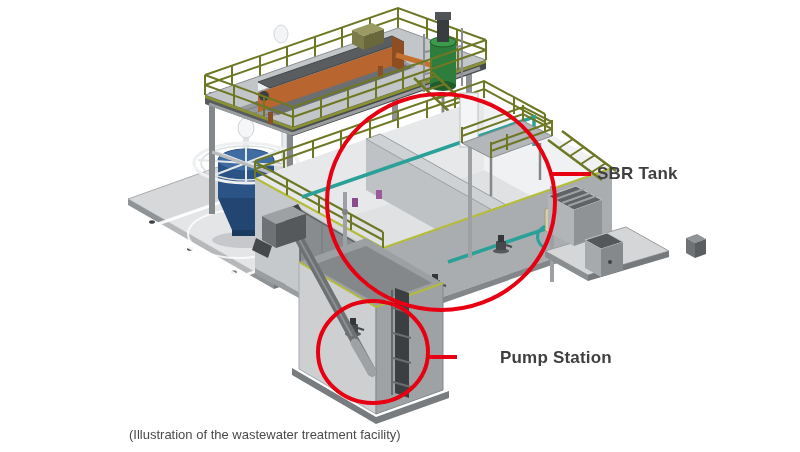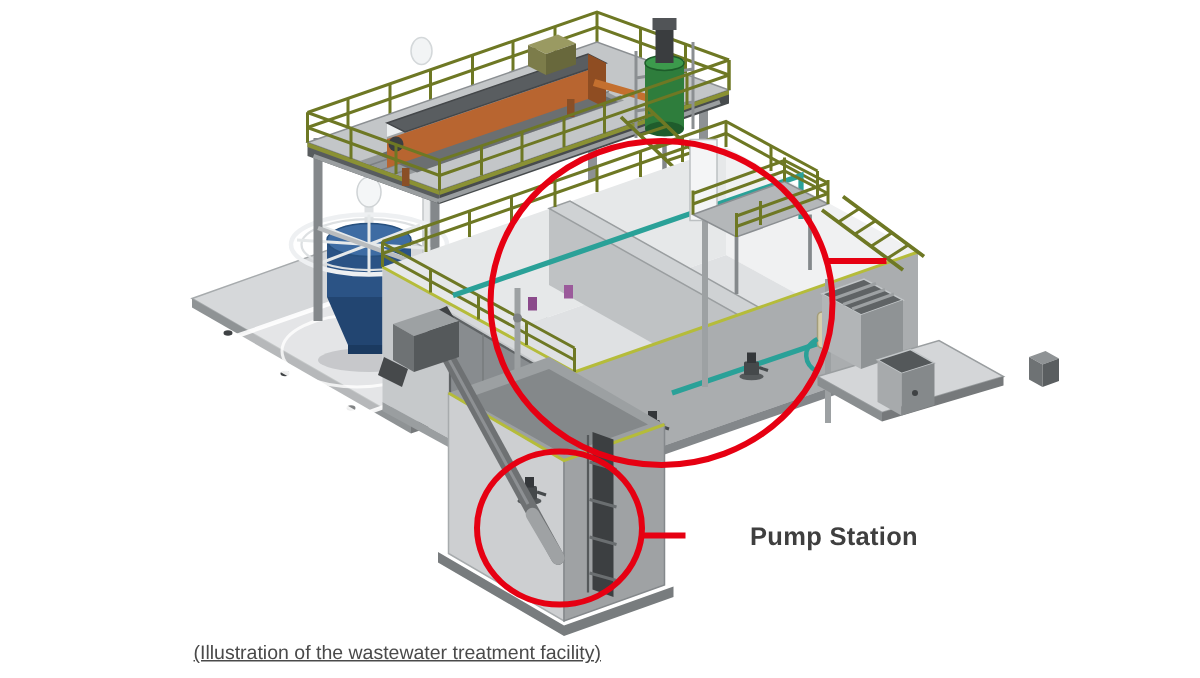--- a/index.html
+++ b/index.html
@@ -10,21 +10,20 @@
   .stage svg{position:absolute;left:0;top:0;}
   .callout-label{
     position:absolute;font-weight:bold;font-size:17px;color:#3f3f3f;
     white-space:nowrap;letter-spacing:.2px;
   }
   .sbr-label{left:597px;top:164px;}
   .pump-label{left:463px;top:348px;margin-left:37px;}
   .caption{
     position:absolute;left:129px;top:427px;font-size:13px;color:#4a4a4a;
     white-space:nowrap;
-    text-decoration:underline;
   }
 </style>
 </head>
 <body>
 
 <div class="stage">
 
 <svg width="800" height="452" viewBox="0 0 800 452">
   <defs>
     <g id="pump">
@@ -233,16 +232,17 @@
   </g>
 
   <g>
     <ellipse cx="441" cy="202" rx="114" ry="108" fill="none" stroke="#e60012" stroke-width="4"></ellipse>
     <line x1="552" y1="174" x2="591" y2="174" stroke="#e60012" stroke-width="4"></line>
     <ellipse cx="373" cy="352" rx="55" ry="51" fill="none" stroke="#e60012" stroke-width="4"></ellipse>
     <line x1="427" y1="357" x2="457" y2="357" stroke="#e60012" stroke-width="4"></line>
   </g>
 </svg>
 
+<div class="callout-label sbr-label">SBR Tank</div>
 <div class="callout-label pump-label">Pump Station</div>
 <div class="caption">(Illustration of the wastewater treatment facility)</div>
 
 </div>
 
 </body></html>

